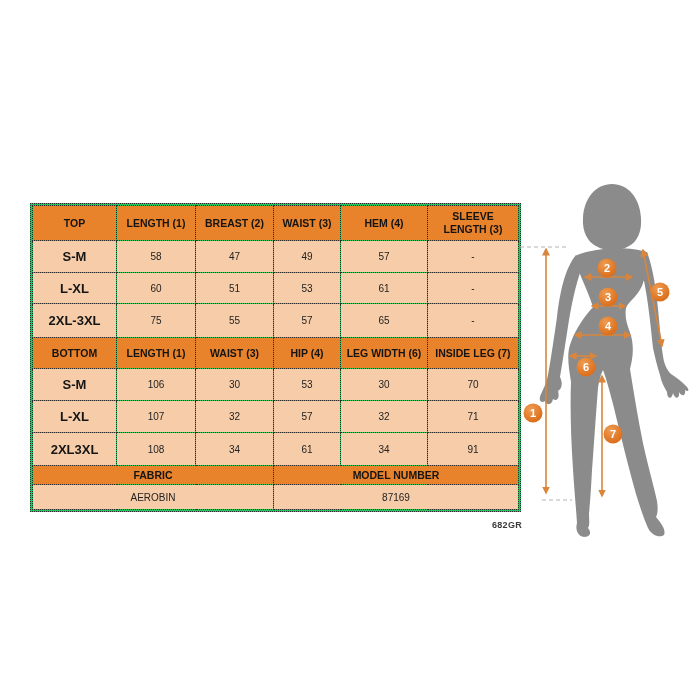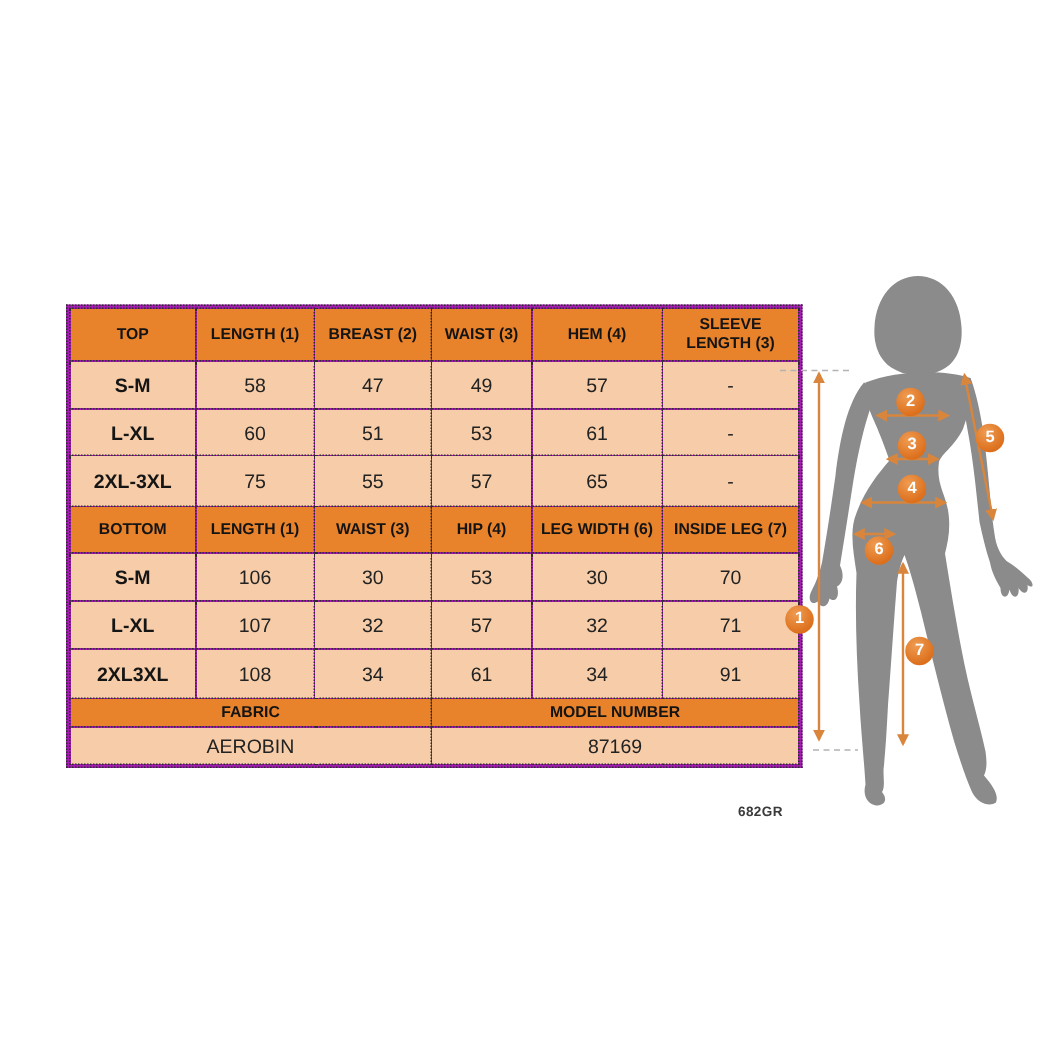--- a/index.html
+++ b/index.html
@@ -2,39 +2,39 @@
 <html><head>
 <meta charset="utf-8">
 <style>
   html,body{margin:0;padding:0;background:#ffffff;}
   .canvas{
     position:relative;width:700px;height:700px;background:#ffffff;overflow:hidden;
     font-family:"Liberation Sans", sans-serif;
   }
   
   .table-wrap{
-    position:absolute;left:44px;top:203px;
-    border:1px dotted #2d2d2d;padding:1px;background:#a21caf;
+    position:absolute;left:30px;top:203px;
+    border:1px dotted #2d2d2d;padding:1px;background:#22c55e;
   }
   table.size{border-collapse:collapse;table-layout:fixed;width:486px;}
   table.size th,table.size td{
     border:1px dotted #2d2d2d;text-align:center;vertical-align:middle;
     padding:1px 2px;overflow:hidden;
   }
   table.size th{
     background:#e8822b;color:#141414;font-size:10.5px;font-weight:bold;line-height:1.2;
   }
   table.size td{
-    background:#f7cda9;color:#222222;font-size:13px;font-weight:normal;
+    background:#f7cda9;color:#222222;font-size:10px;font-weight:normal;
   }
   table.size td.sizecol{font-weight:bold;font-size:13px;color:#151515;}
   tr.h35{height:35px}tr.h34{height:34px}tr.h33{height:33px}
   tr.h32{height:32px}tr.h31{height:31px}tr.h23{height:19px}tr.h25{height:25px}
   .code{
-    position:absolute;left:34px;top:536px;width:488px;text-align:right;
+    position:absolute;left:34px;top:520px;width:488px;text-align:right;
     font-size:9px;font-weight:bold;color:#3a3a3a;letter-spacing:0.3px;
   }
   
   .figure-svg{position:absolute;left:515px;top:175px;width:185px;height:365px;}
   .badge{
     position:absolute;width:19px;height:19px;border-radius:50%;
     background:radial-gradient(circle at 38% 30%, #ef9c52, #dc6f1c 72%);
     color:#ffffff;font-size:11px;font-weight:bold;line-height:19px;text-align:center;
     transform:translate(-50%,-50%);
   }

